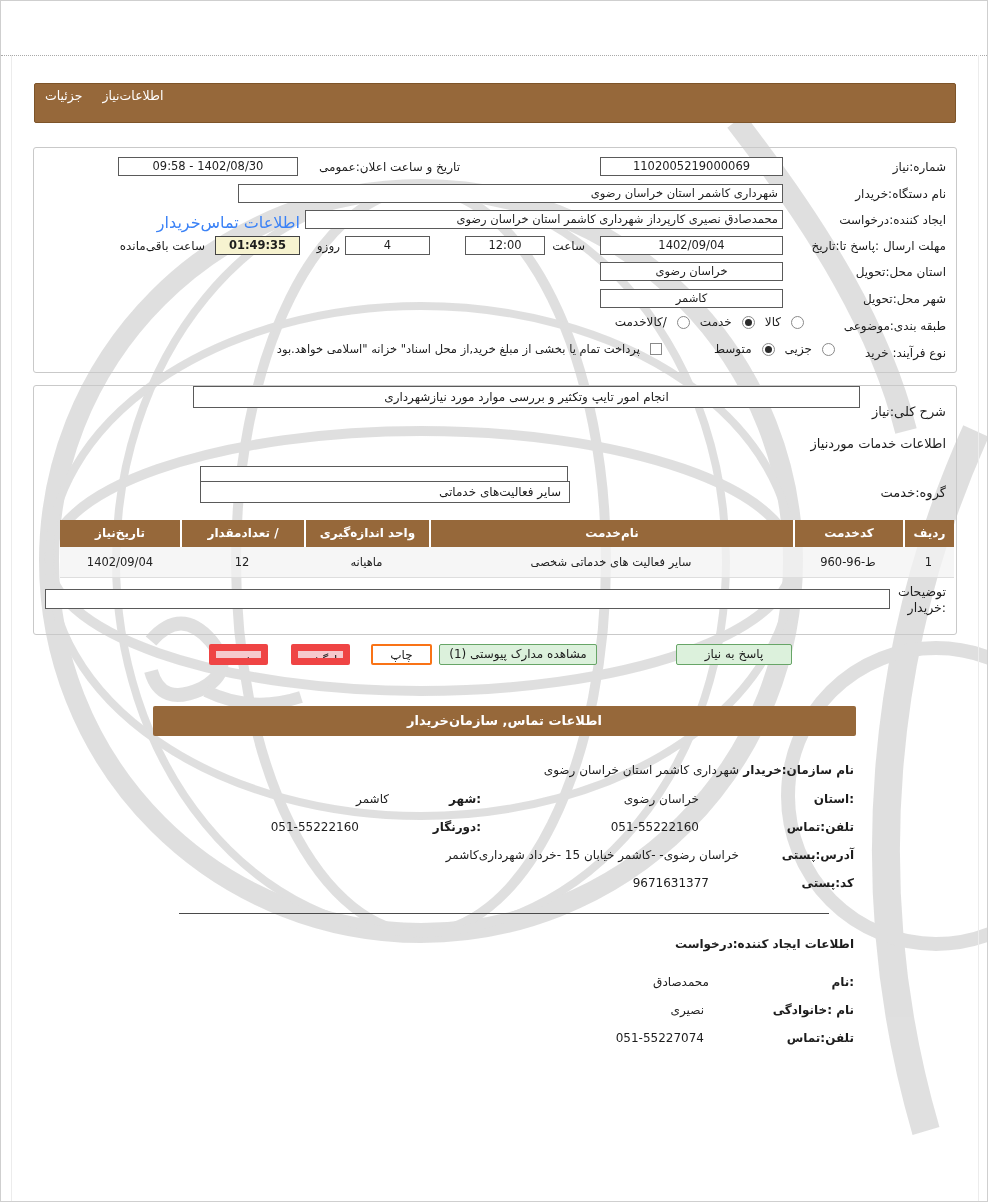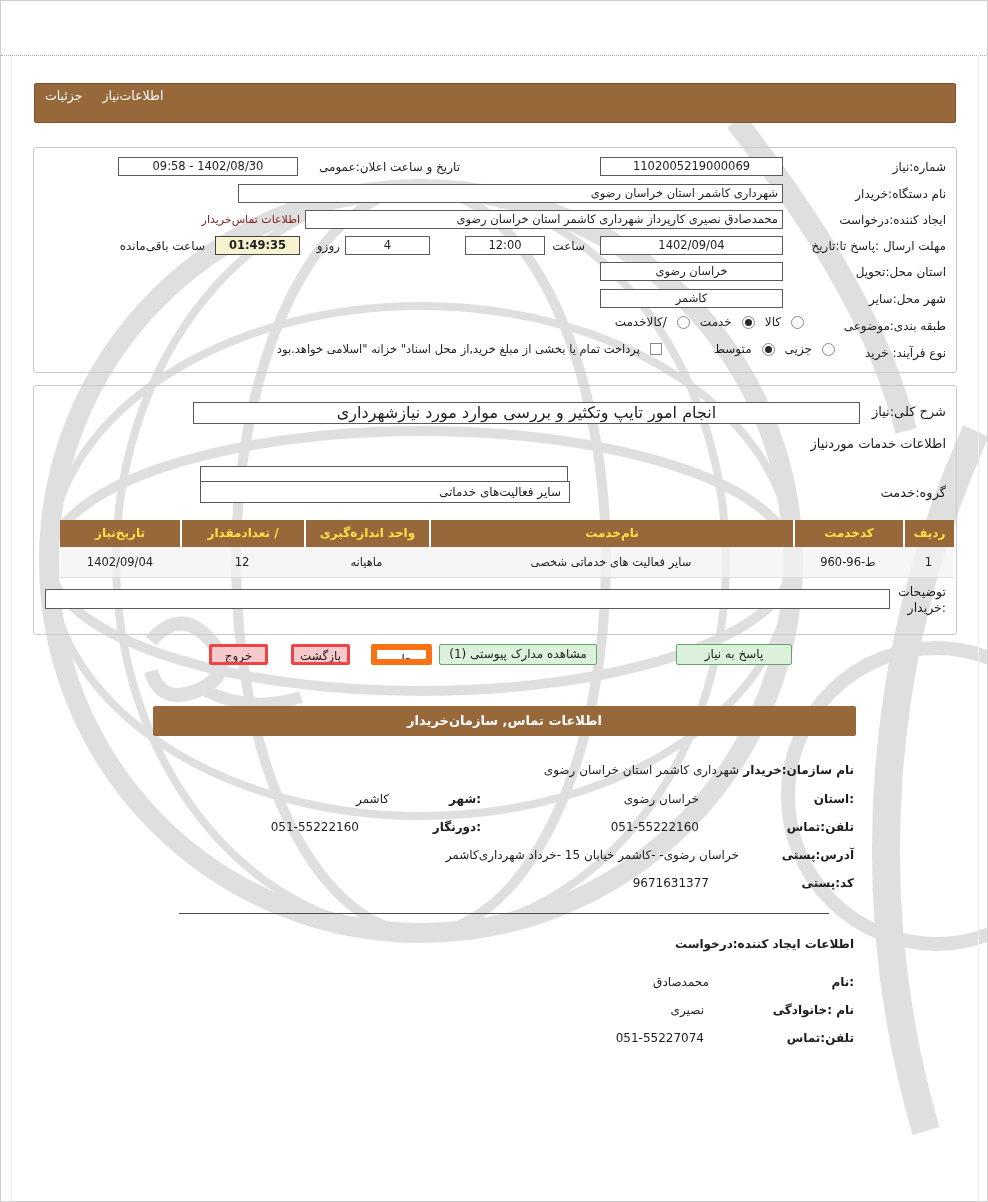--- a/index.html
+++ b/index.html
@@ -18,47 +18,47 @@
     gap:20px;direction:ltr;}
   .tab{color:#fff;font-size:12.5px;white-space:nowrap;cursor:default;}
   .panel{position:absolute;border:1px solid #c9c9c9;border-radius:3px;background:transparent;z-index:1;box-sizing:border-box;}
   .lbl{position:absolute;font-size:12px;white-space:nowrap;line-height:15px;}
   .blbl{position:absolute;font-size:12.5px;font-weight:normal;white-space:nowrap;line-height:15px;}
   .fld{position:absolute;box-sizing:border-box;height:19px;line-height:17px;
     border:1px solid #5a5a5a;background:#fff;font-size:11.5px;text-align:center;
     padding:0 4px;overflow:hidden;white-space:nowrap;}
   .fld.rtxt{text-align:right;}
   .fld.timer{background:#f7f3d0;border-color:#444;font-weight:bold;}
-  .link{position:absolute;font-size:11px;color:#7f1d1d;white-space:nowrap;cursor:pointer;}
+  .link{position:absolute;font-size:16px;color:#3b82f6;white-space:nowrap;cursor:pointer;}
   .radio{width:13px;height:13px;border:1px solid #8a8a8a;border-radius:50%;background:#fff;
     box-sizing:border-box;display:inline-block;flex:0 0 auto;}
   .radio.sel{position:relative;}
   .radio.sel::after{content:"";position:absolute;left:2px;top:2px;width:7px;height:7px;
     border-radius:50%;background:#2b2b2b;}
   .cbx{width:12px;height:12px;border:1px solid #8a8a8a;background:#fff;box-sizing:border-box;
     display:inline-block;flex:0 0 auto;}
   .optrow{position:absolute;display:flex;align-items:center;column-gap:10px;direction:rtl;}
   .opt{font-size:12px;white-space:nowrap;}
   .longnote{font-size:11.5px;white-space:nowrap;}
   .table{position:absolute;right:2px;top:134px;width:894px;z-index:1;}
   .thead{display:flex;direction:rtl;}
-  .th-cell{background:#96683a;color:#fde047;font-weight:bold;font-size:12px;height:27px;
+  .th-cell{background:#96683a;color:#ffffff;font-weight:bold;font-size:12px;height:27px;
     line-height:27px;text-align:center;box-sizing:border-box;border-left:2px solid #fff;
     overflow:hidden;white-space:nowrap;}
   .th-cell:last-child{border-left:none;}
   .trow{display:flex;direction:rtl;background:rgba(243,243,243,0.75);border-bottom:1px solid #dedede;}
   .td-cell{font-size:11.5px;height:30px;line-height:30px;text-align:center;box-sizing:border-box;
     overflow:hidden;white-space:nowrap;color:#222;}
   .ltrcell{direction:ltr;}
   .btn{position:absolute;top:643px;height:21px;line-height:19px;box-sizing:border-box;
     font-size:12px;text-align:center;border-radius:2px;cursor:pointer;z-index:1;
     font-family:"DejaVu Sans",sans-serif;white-space:nowrap;overflow:hidden;}
   .btn.green{background:#dcf1dc;border:1px solid #67a567;}
-  .btn.pink{background:#f6c9cd;border:3px solid #ef4444;}
-  .btn.white{background:#fff;border:6px solid #f97316;}
+  .btn.pink{background:#f6c9cd;border:7px solid #ef4444;}
+  .btn.white{background:#fff;border:2px solid #f97316;}
   .contact-bar{position:absolute;left:152px;top:705px;width:703px;height:30px;background:#96683a;
     border-radius:2px;color:#fff;font-weight:bold;font-size:13px;text-align:center;line-height:30px;z-index:1;}
   .c-lbl{position:absolute;font-size:12px;font-weight:bold;white-space:nowrap;z-index:1;}
   .c-val{position:absolute;font-size:12px;white-space:nowrap;z-index:1;}
   .sep{position:absolute;top:912px;right:158px;width:650px;border-top:1px solid #4a4a4a;z-index:1;}
 </style>
 </head>
 <body>
 
 <div class="page">
@@ -107,21 +107,21 @@
     <span class="lbl" style="right:371px;top:91px;">ساعت</span>
     <div class="fld" style="right:411px;top:88px;width:80px;">12:00</div>
     <div class="fld" style="right:526px;top:88px;width:85px;">4</div>
     <span class="lbl" style="right:616px;top:91px;">روزو</span>
     <div class="fld timer" style="right:656px;top:88px;width:85px;">01:49:35</div>
     <span class="lbl" style="right:751px;top:91px;">ساعت باقی‌مانده</span>
 
     <span class="lbl" style="right:10px;top:117px;">استان محل:تحویل</span>
     <div class="fld" style="right:173px;top:114px;width:183px;">خراسان رضوی</div>
 
-    <span class="lbl" style="right:10px;top:144px;">شهر محل:سایر</span>
+    <span class="lbl" style="right:10px;top:144px;">شهر محل:تحویل</span>
     <div class="fld" style="right:173px;top:141px;width:183px;">کاشمر</div>
 
     <span class="lbl" style="right:10px;top:171px;">طبقه بندی:موضوعی</span>
     <div class="optrow" style="right:152px;top:167px;">
       <span class="radio"></span>
       <span class="opt">کالا</span>
       <span class="radio sel"></span>
       <span class="opt">خدمت</span>
       <span class="radio"></span>
       <span class="opt">/کالاخدمت</span>
@@ -134,21 +134,21 @@
       <span class="radio sel"></span>
       <span class="opt">متوسط</span>
       <span class="cbx" style="margin-right:42px;"></span>
       <span class="longnote">پرداخت تمام یا بخشی از مبلغ خرید,از محل اسناد" خزانه "اسلامی خواهد.بود</span>
     </div>
   </div>
 
   <div class="panel" style="left:32px;top:384px;width:924px;height:250px;">
 
     <span class="blbl" style="right:10px;top:18px;font-size:13px;">شرح کلی:نیاز</span>
-    <div class="fld" style="right:96px;top:16px;width:667px;height:22px;line-height:20px;font-size:16px;">انجام امور تایپ وتکثیر و بررسی موارد مورد نیازشهرداری</div>
+    <div class="fld" style="right:96px;top:0;width:667px;height:22px;line-height:20px;font-size:12px;">انجام امور تایپ وتکثیر و بررسی موارد مورد نیازشهرداری</div>
 
     <span class="blbl" style="right:10px;top:50px;font-size:13px;">اطلاعات خدمات موردنیاز</span>
 
     <div class="fld" style="right:388px;top:80px;width:368px;height:20px;"></div>
 
     <span class="blbl" style="right:10px;top:99px;font-size:13px;">گروه:خدمت</span>
     <div class="fld rtxt" style="right:386px;top:95px;width:370px;height:22px;line-height:20px;font-size:12px;padding:0 8px;">سایر فعالیت‌های خدماتی</div>
 
     <div class="table">
       <div class="thead">

